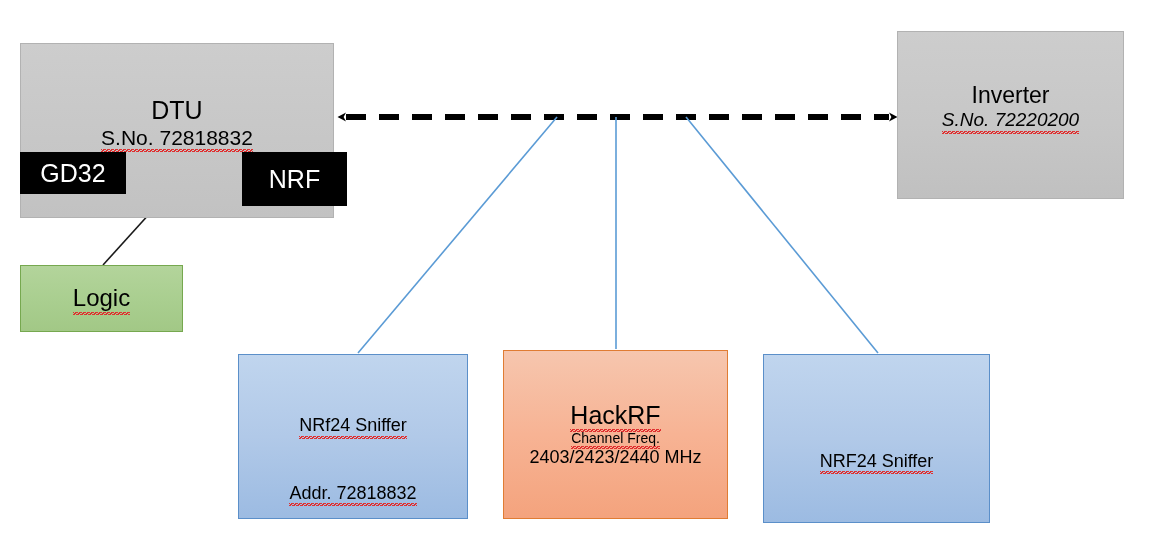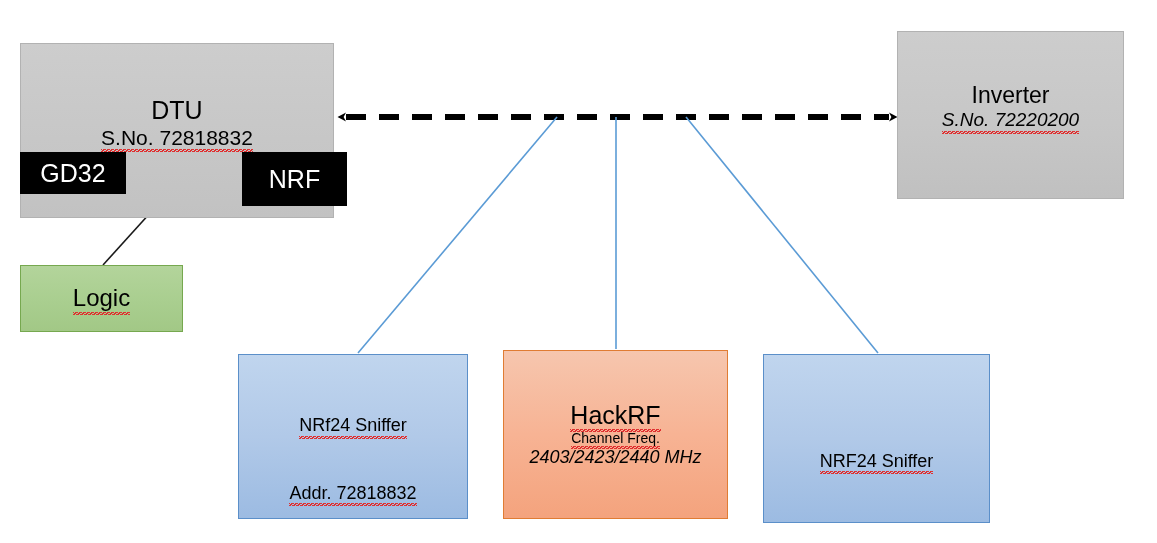--- a/index.html
+++ b/index.html
@@ -104,21 +104,21 @@
   #hackrf-box {
     left: 503px;
     top: 350px;
     width: 225px;
     height: 169px;
     background: linear-gradient(to bottom, #f6c6ae 0%, #f7b394 50%, #f4a37d 100%);
     border: 1px solid #e07c33;
   }
   #hackrf-box .line1 { font-size: 25px; text-align: right; }
   #hackrf-box .line2 { font-size: 14px; }
-  #hackrf-box .line3 { font-size: 18px; font-style: italic; }
+  #hackrf-box .line3 { font-size: 18px; }
 
   
   .sq {
     position: relative;
     display: inline-block;
   }
   .sq::after {
     content: "";
     position: absolute;
     left: 0;

